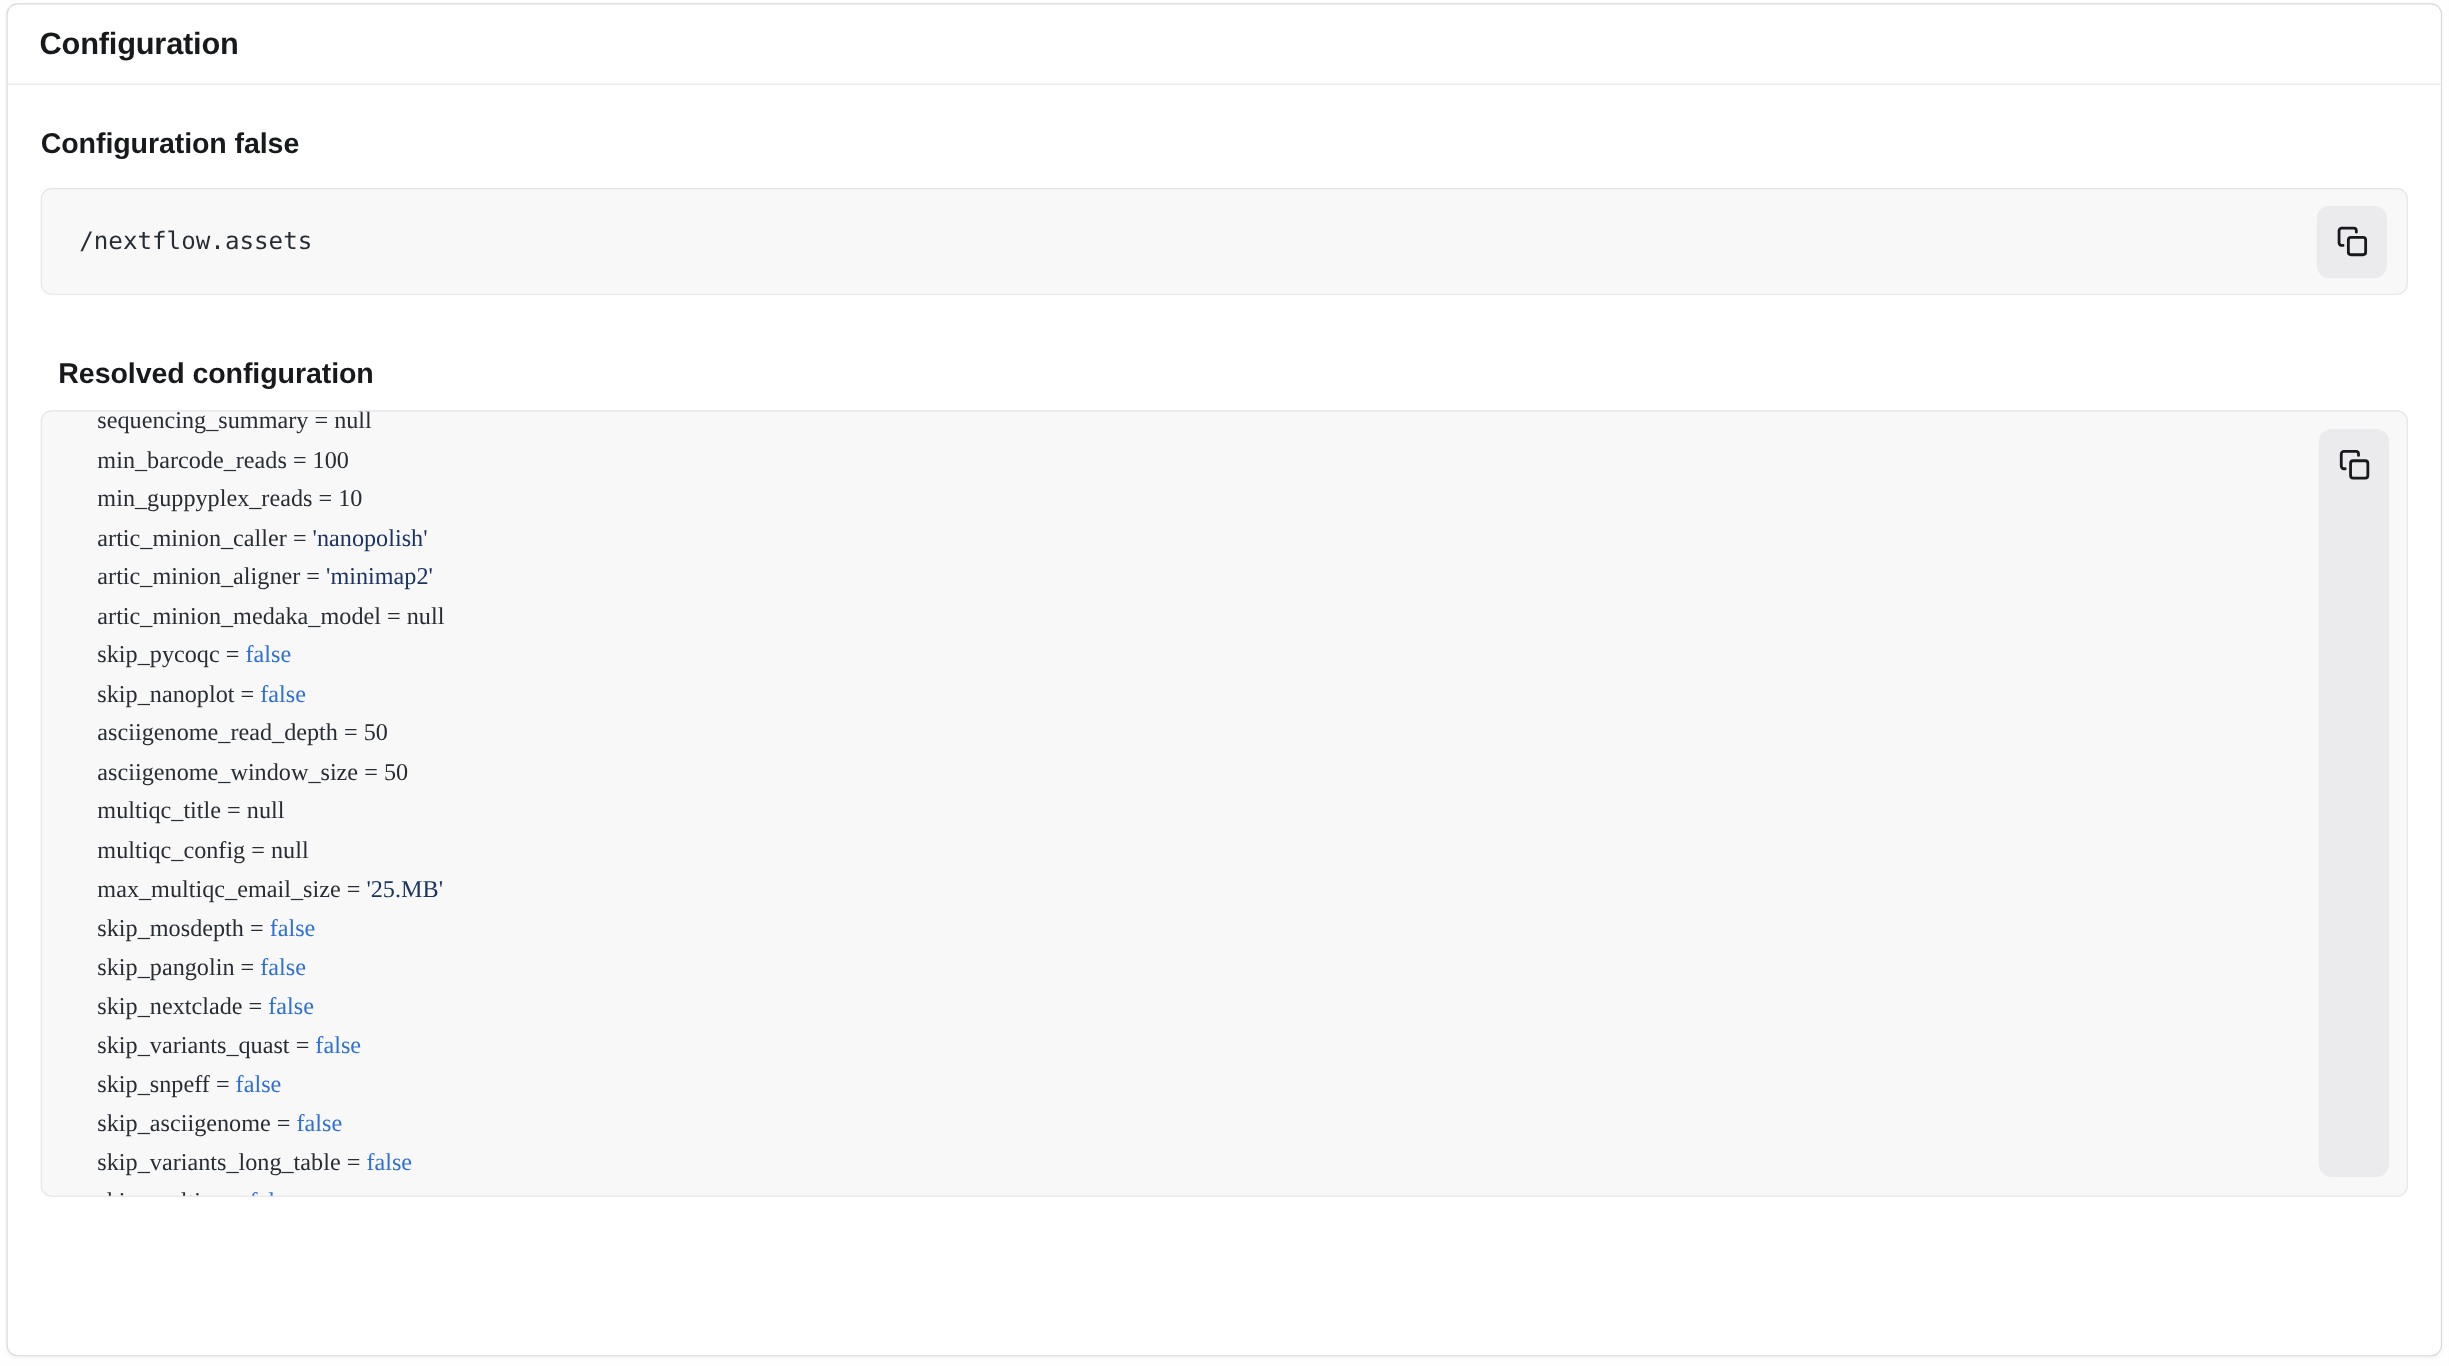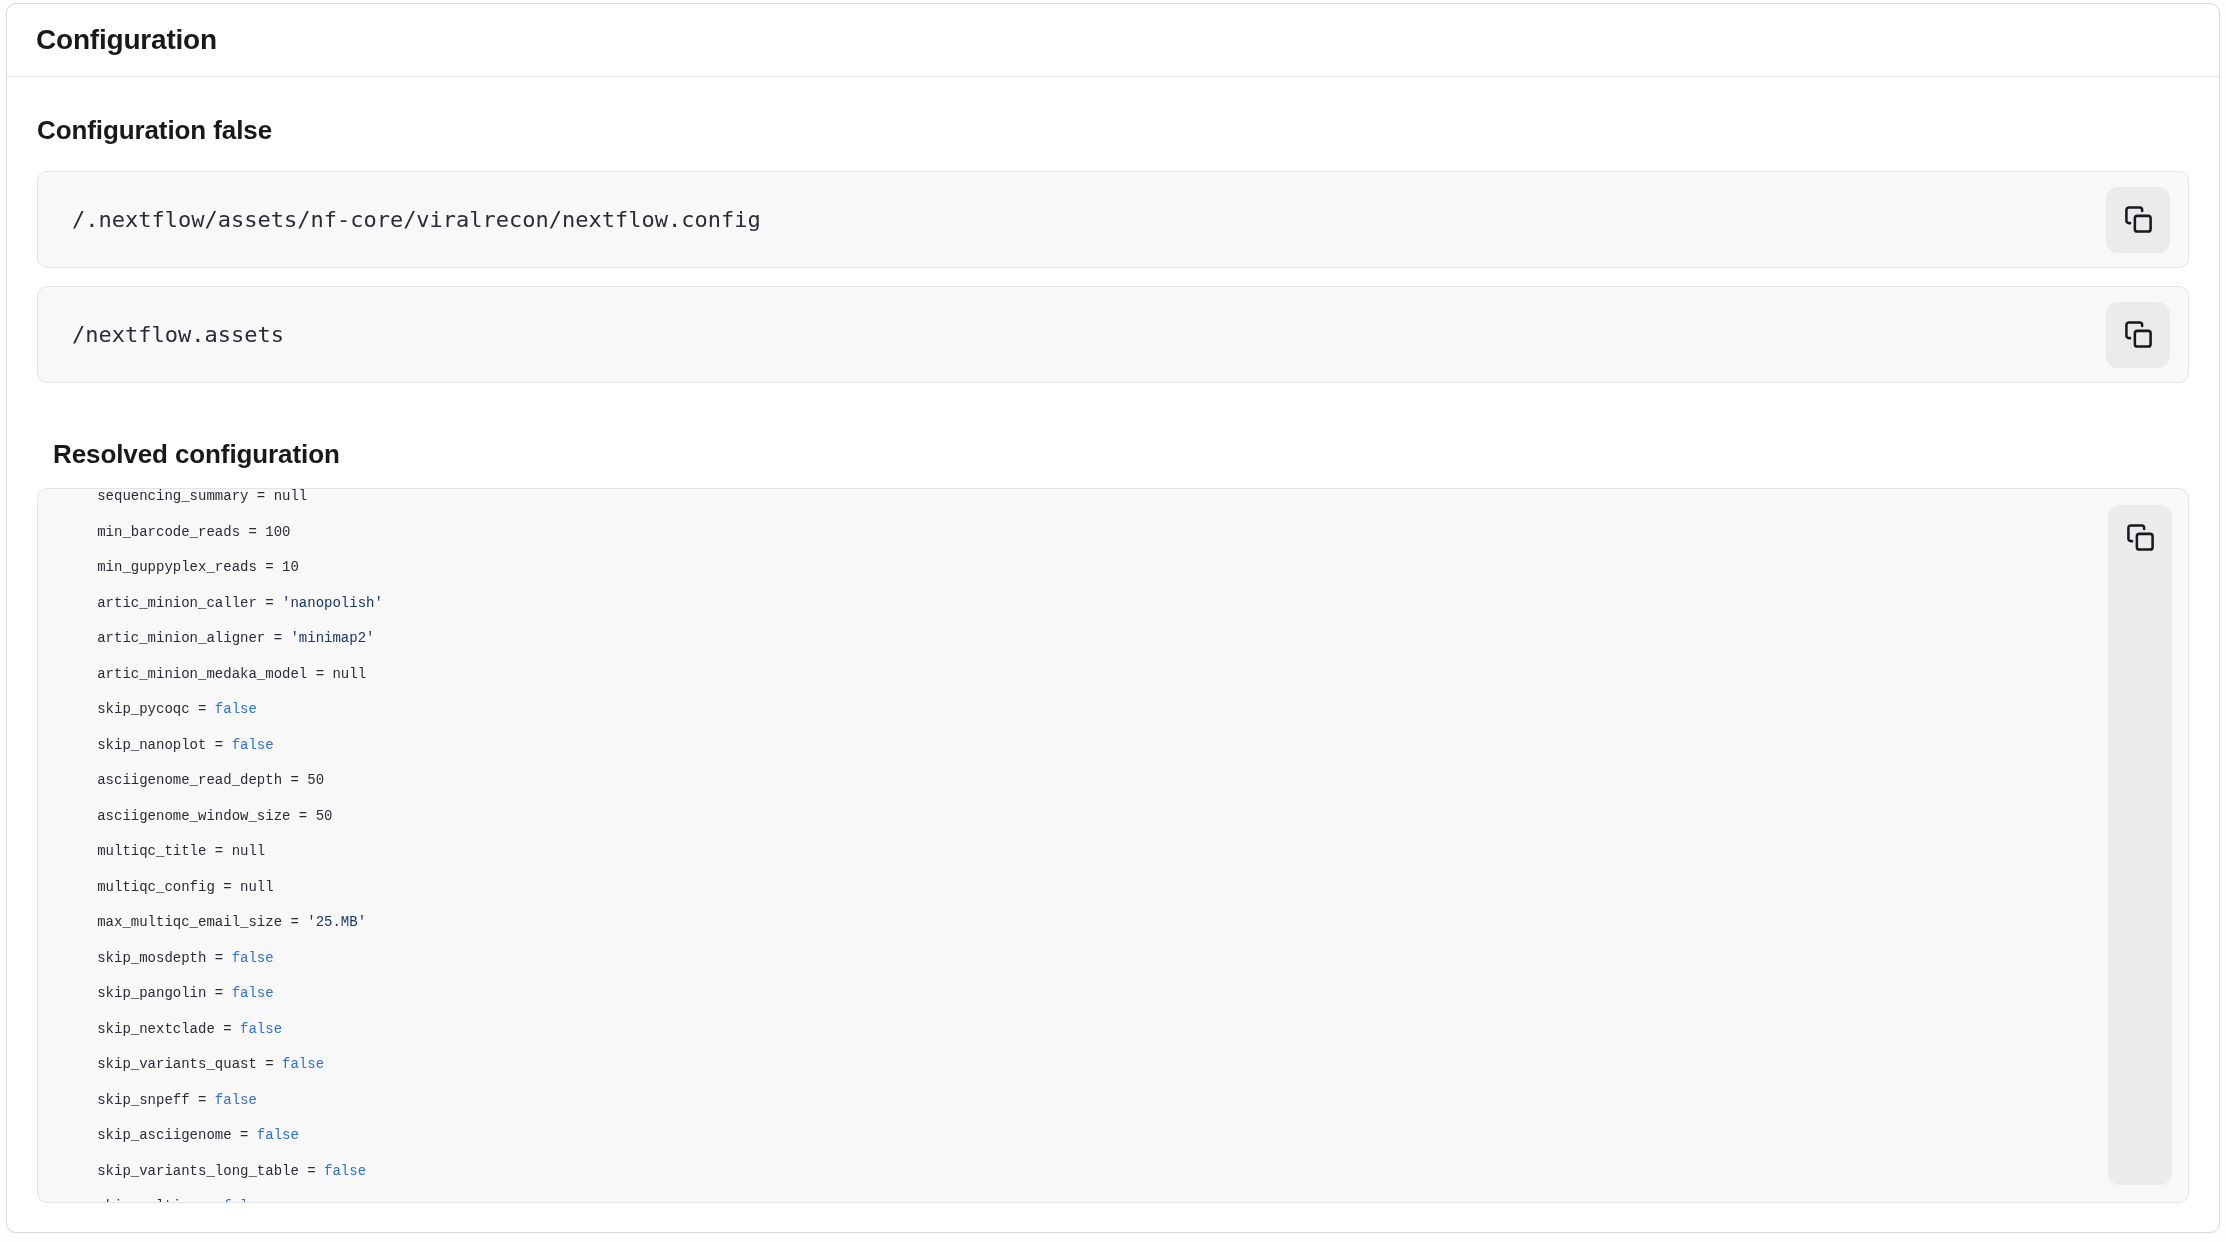--- a/index.html
+++ b/index.html
@@ -100,22 +100,22 @@
     border-radius: 10px;
     overflow: hidden;
   }
   .code-viewport {
     height: 100%;
     overflow: hidden;
     padding: 0 100px 0 34px;
   }
   pre.code {
     margin: -10px 0 0 0;
-    font-family: Liberation Mono, monospace;
-    font-size: 14px;
+    font-family: Liberation Serif, serif;
+    font-size: 22px;
     line-height: 35.5px;
     color: var(--code-color);
   }
   .code-line { white-space: pre; }
   .val-keyword { color: var(--kw-color); }
   .val-string  { color: var(--str-color); }
   .val-plain   { color: var(--code-color); }
 
   .copy-strip {
     position: absolute;
@@ -139,29 +139,20 @@
 <body>
 
 <div class="card">
   <div class="card-header">
     <h1 class="page-title">Configuration</h1>
   </div>
   <div class="card-body">
 
     <h2 class="section-heading">Configuration false</h2>
 
-    <div class="file-box">
-      <code class="file-path">/.nextflow/assets/nf-core/viralrecon/nextflow.config</code>
-      <button class="copy-btn" aria-label="Copy">
-        <svg class="copy-icon" viewBox="0 0 24 24" width="29" height="31" fill="none" stroke="#17191c" stroke-width="2.1" stroke-linecap="round" stroke-linejoin="round">
-          <path d="M5 15H4a2 2 0 0 1-2-2V4a2 2 0 0 1 2-2h9a2 2 0 0 1 2 2v1"></path>
-          <rect class="front-rect" x="9" y="9" width="13" height="13" rx="2"></rect>
-        </svg>
-      </button>
-    </div>
 
     <div class="file-box">
       <code class="file-path">/nextflow.assets</code>
       <button class="copy-btn" aria-label="Copy">
         <svg class="copy-icon" viewBox="0 0 24 24" width="29" height="31" fill="none" stroke="#17191c" stroke-width="2.1" stroke-linecap="round" stroke-linejoin="round">
           <path d="M5 15H4a2 2 0 0 1-2-2V4a2 2 0 0 1 2-2h9a2 2 0 0 1 2 2v1"></path>
           <rect class="front-rect" x="9" y="9" width="13" height="13" rx="2"></rect>
         </svg>
       </button>
     </div>

